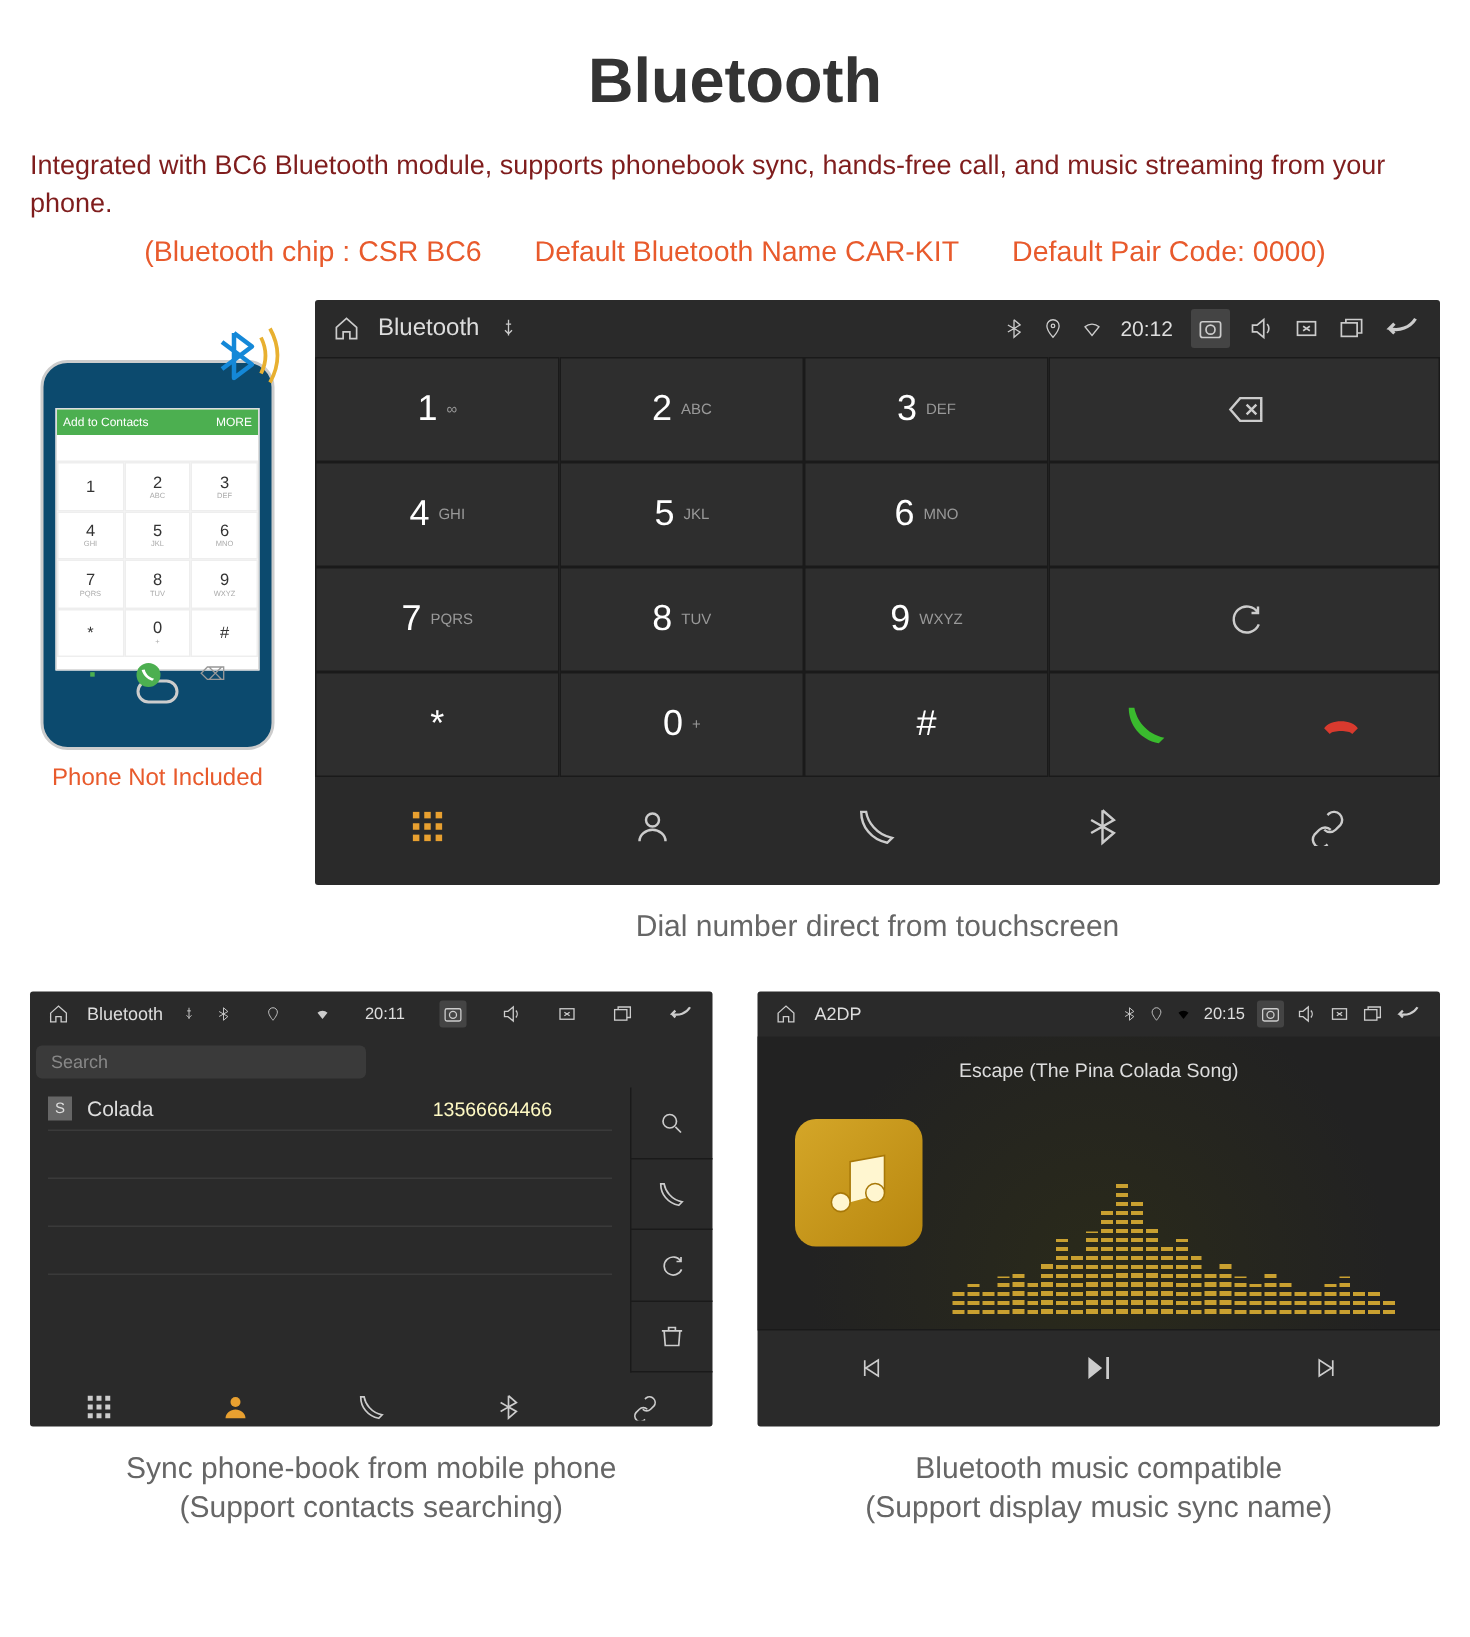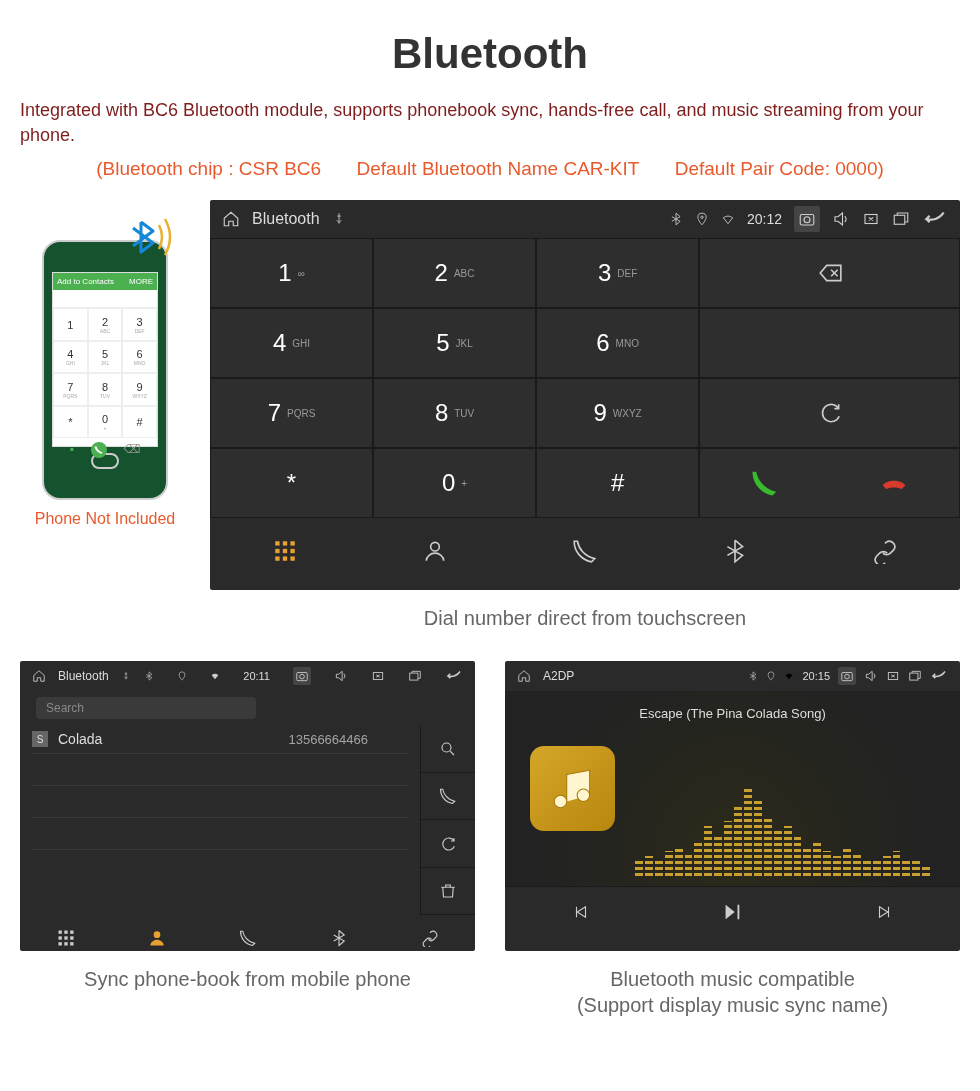--- a/index.html
+++ b/index.html
@@ -40,24 +40,24 @@
   gap: 20px;
   align-items: flex-start;
   margin-bottom: 30px;
 }
 .phone-col {
   width: 170px;
   flex-shrink: 0;
   text-align: center;
 }
 .phone-mock {
-  width: 126px;
+  width: 156px;
   height: 260px;
   margin: 40px auto 10px;
-  background: #14532d;
+  background: #0c4a6e;
   border: 2px solid #ccc;
   border-radius: 18px;
   position: relative;
   padding: 30px 8px 25px;
 }
 .bt-waves {
   position: absolute;
   top: -35px;
   right: -15px;
   width: 60px;
@@ -180,21 +180,21 @@
 }
 
 .bottom-row {
   display: flex;
   gap: 30px;
 }
 .bottom-col { flex: 1; }
 
 
 .pb-search {
-  margin: 6px 16px;
+  margin: 6px 4px;
   background: #3a3a3a;
   border-radius: 4px;
   padding: 4px 10px;
   font-size: 12px;
   color: #888;
   width: 220px;
 }
 .pb-body { display: flex; height: 190px; }
 .pb-list { flex: 1; padding: 0 12px; }
 .pb-row {
@@ -204,21 +204,21 @@
   padding: 6px 0;
   border-bottom: 1px solid #3a3a3a;
   font-size: 14px;
 }
 .pb-row .box {
   width: 16px; height: 16px;
   background: #666;
   display: flex; align-items: center; justify-content: center;
   font-size: 10px; color: #ddd;
 }
-.pb-row .num { margin-left: auto; margin-right: 40px; color: #a3a3a3; font-size: 13px; }
+.pb-row .num { margin-left: auto; margin-right: 40px; color: #fef9c3; font-size: 13px; }
 .pb-side {
   width: 55px;
   display: flex;
   flex-direction: column;
 }
 .pb-side > div {
   flex: 1;
   display: flex;
   align-items: center;
   justify-content: center;
@@ -614,20 +614,21 @@
             </div>
           <div class="hu-tab">
               <svg class="ico" width="20" height="20" viewBox="0 0 24 24">
                 <path d="M10 14a5 5 0 007 0l3-3a5 5 0 00-7-7l-1 1m2 9a5 5 0 00-7 0l-3 3a5 5 0 007 7l1-1"></path>
               </svg>
             </div>
         </div>
       </div>
       <p class="caption">
         <span>Sync phone-book from mobile phone</span><br>
+        <span>(Support contacts searching)</span>
       </p>
     </div>
 
     <div class="bottom-col">
       <div class="headunit hu-small">
         <div class="hu-statusbar" style="font-size:11px">
           <div class="left">
             <svg class="ico ico-sm" viewBox="0 0 24 24">
                 <path d="M3 11l9-8 9 8v10h-6v-6h-6v6H3z"></path>
               </svg>

